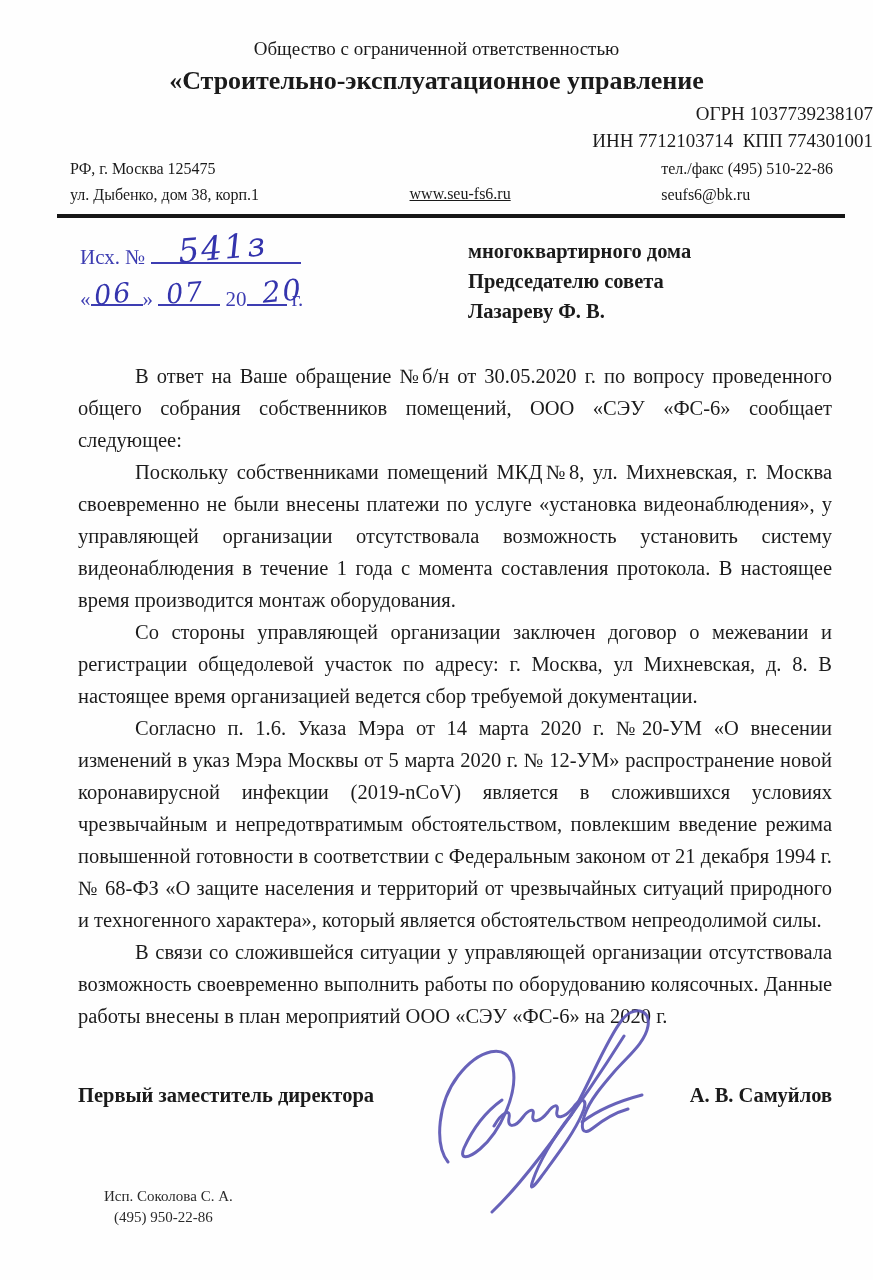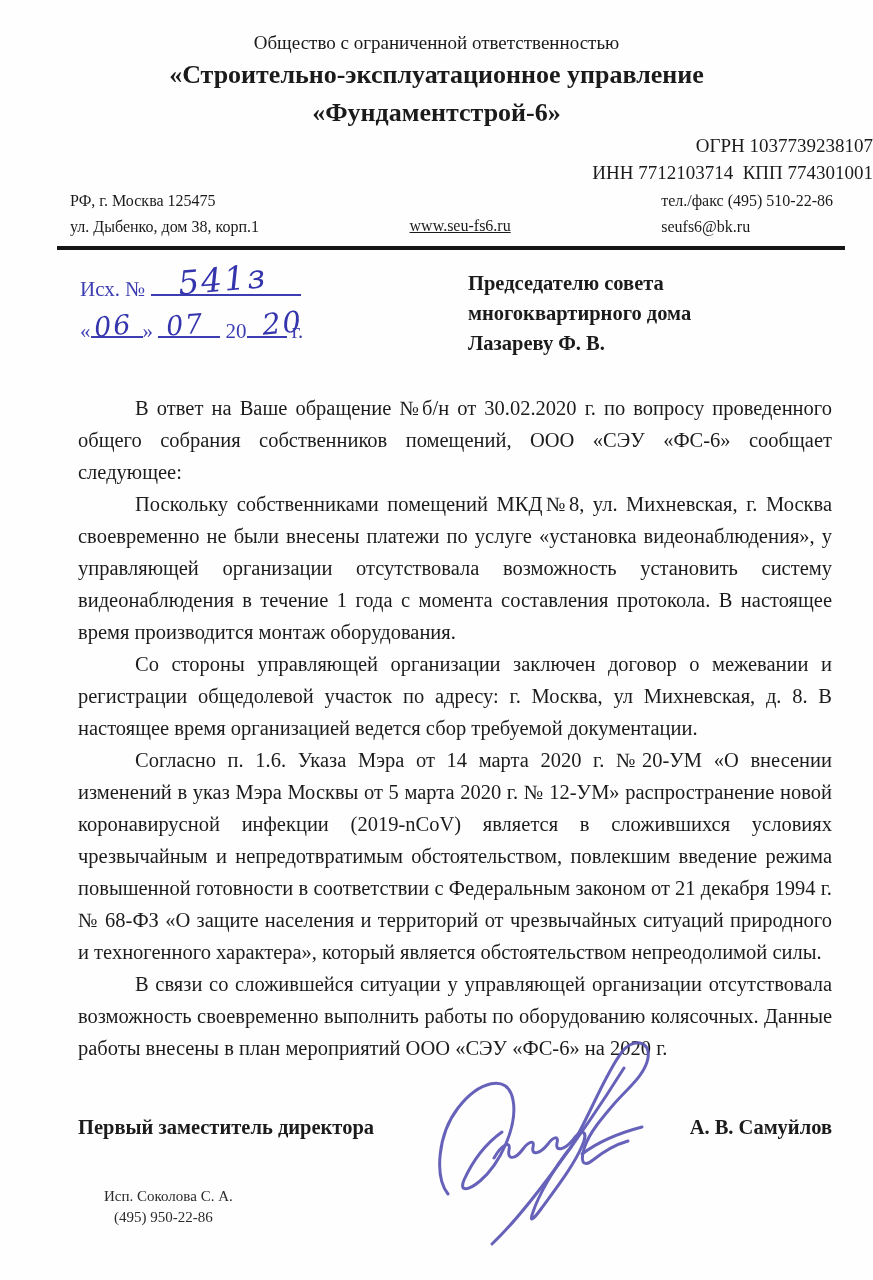--- a/index.html
+++ b/index.html
@@ -5,21 +5,21 @@
   html,body{margin:0;padding:0;background:#ffffff;}
   .page{
     position:relative;
     width:873px;height:1280px;
     background:#fefefe;
     font-family:"Liberation Serif","DejaVu Serif",serif;
     color:#1b1b1b;
     overflow:hidden;
   }
   
-  .letterhead{padding-top:18px;text-align:center;margin-top:12px;}
+  .letterhead{padding-top:36px;text-align:center;}
   .org-type{font-size:19px;line-height:26px;}
   .org-name{font-size:26px;font-weight:bold;line-height:38px;}
   .org-reg{font-size:19px;line-height:27px;white-space:pre-wrap;text-align:right;}
   .contact-row{
     display:flex;justify-content:space-between;align-items:flex-end;
     padding:2px 40px 0 70px;font-size:16px;text-align:left;
   }
   .contact-col{line-height:26px;}
   .contact-col.center{padding-bottom:1px;}
   .website{text-decoration:underline;}
@@ -72,21 +72,20 @@
   .exec-note .phone{padding-left:10px;}
 </style>
 </head>
 <body>
 
 <div class="page">
 
   <header class="letterhead">
     <div class="org-type">Общество с ограниченной ответственностью</div>
     <div class="org-name">«Строительно-эксплуатационное управление</div>
-    <div class="org-name">«Фундаментстрой-6»</div>
     <div class="org-reg">ОГРН 1037739238107</div>
     <div class="org-reg">ИНН 7712103714  КПП 774301001</div>
 
     <div class="contact-row">
       <div class="contact-col left">
         <div>РФ, г. Москва 125475</div>
         <div>ул. Дыбенко, дом 38, корп.1</div>
       </div>
       <div class="contact-col center">
         <span class="website">www.seu-fs6.ru</span>
@@ -111,28 +110,28 @@
         <span class="blank" style="width:62px"></span>
         <span>20</span><span class="blank" style="width:40px"></span>
         <span>г.</span>
         <span class="hand day">06</span>
         <span class="hand month">07</span>
         <span class="hand year">20</span>
       </div>
     </div>
 
     <div class="addressee">
+      <div>многоквартирного дома</div>
       <div>Председателю совета</div>
-      <div>многоквартирного дома</div>
       <div>Лазареву Ф. В.</div>
     </div>
   </section>
 
   <main class="body-text">
-    <p>В ответ на Ваше обращение №б/н от 30.02.2020 г. по вопросу проведенного общего собрания собственников помещений, ООО «СЭУ «ФС-6» сообщает следующее:</p>
+    <p>В ответ на Ваше обращение №б/н от 30.05.2020 г. по вопросу проведенного общего собрания собственников помещений, ООО «СЭУ «ФС-6» сообщает следующее:</p>
     <p>Поскольку собственниками помещений МКД№8, ул. Михневская, г. Москва своевременно не были внесены платежи по услуге «установка видеонаблюдения», у управляющей организации отсутствовала возможность установить систему видеонаблюдения в течение 1 года с момента составления протокола. В настоящее время производится монтаж оборудования.</p>
     <p>Со стороны управляющей организации заключен договор о межевании и регистрации общедолевой участок по адресу: г. Москва, ул Михневская, д. 8. В настоящее время организацией ведется сбор требуемой документации.</p>
     <p>Согласно п. 1.6. Указа Мэра от 14 марта 2020 г. №20-УМ «О внесении изменений в указ Мэра Москвы от 5 марта 2020 г. № 12-УМ» распространение новой коронавирусной инфекции (2019-nCoV) является в сложившихся условиях чрезвычайным и непредотвратимым обстоятельством, повлекшим введение режима повышенной готовности в соответствии с Федеральным законом от 21 декабря 1994 г. № 68-ФЗ «О защите населения и территорий от чрезвычайных ситуаций природного и техногенного характера», который является обстоятельством непреодолимой силы.</p>
     <p>В связи со сложившейся ситуации у управляющей организации отсутствовала возможность своевременно выполнить работы по оборудованию колясочных. Данные работы внесены в план мероприятий ООО «СЭУ «ФС-6» на 2020 г.</p>
   </main>
 
   <div class="sig-row">
     <span>Первый заместитель директора</span>
     <svg class="sig-svg" viewBox="0 0 250 230">
       <g fill="none" stroke="#5b55b4" stroke-width="3" stroke-linecap="round" opacity="0.92">

